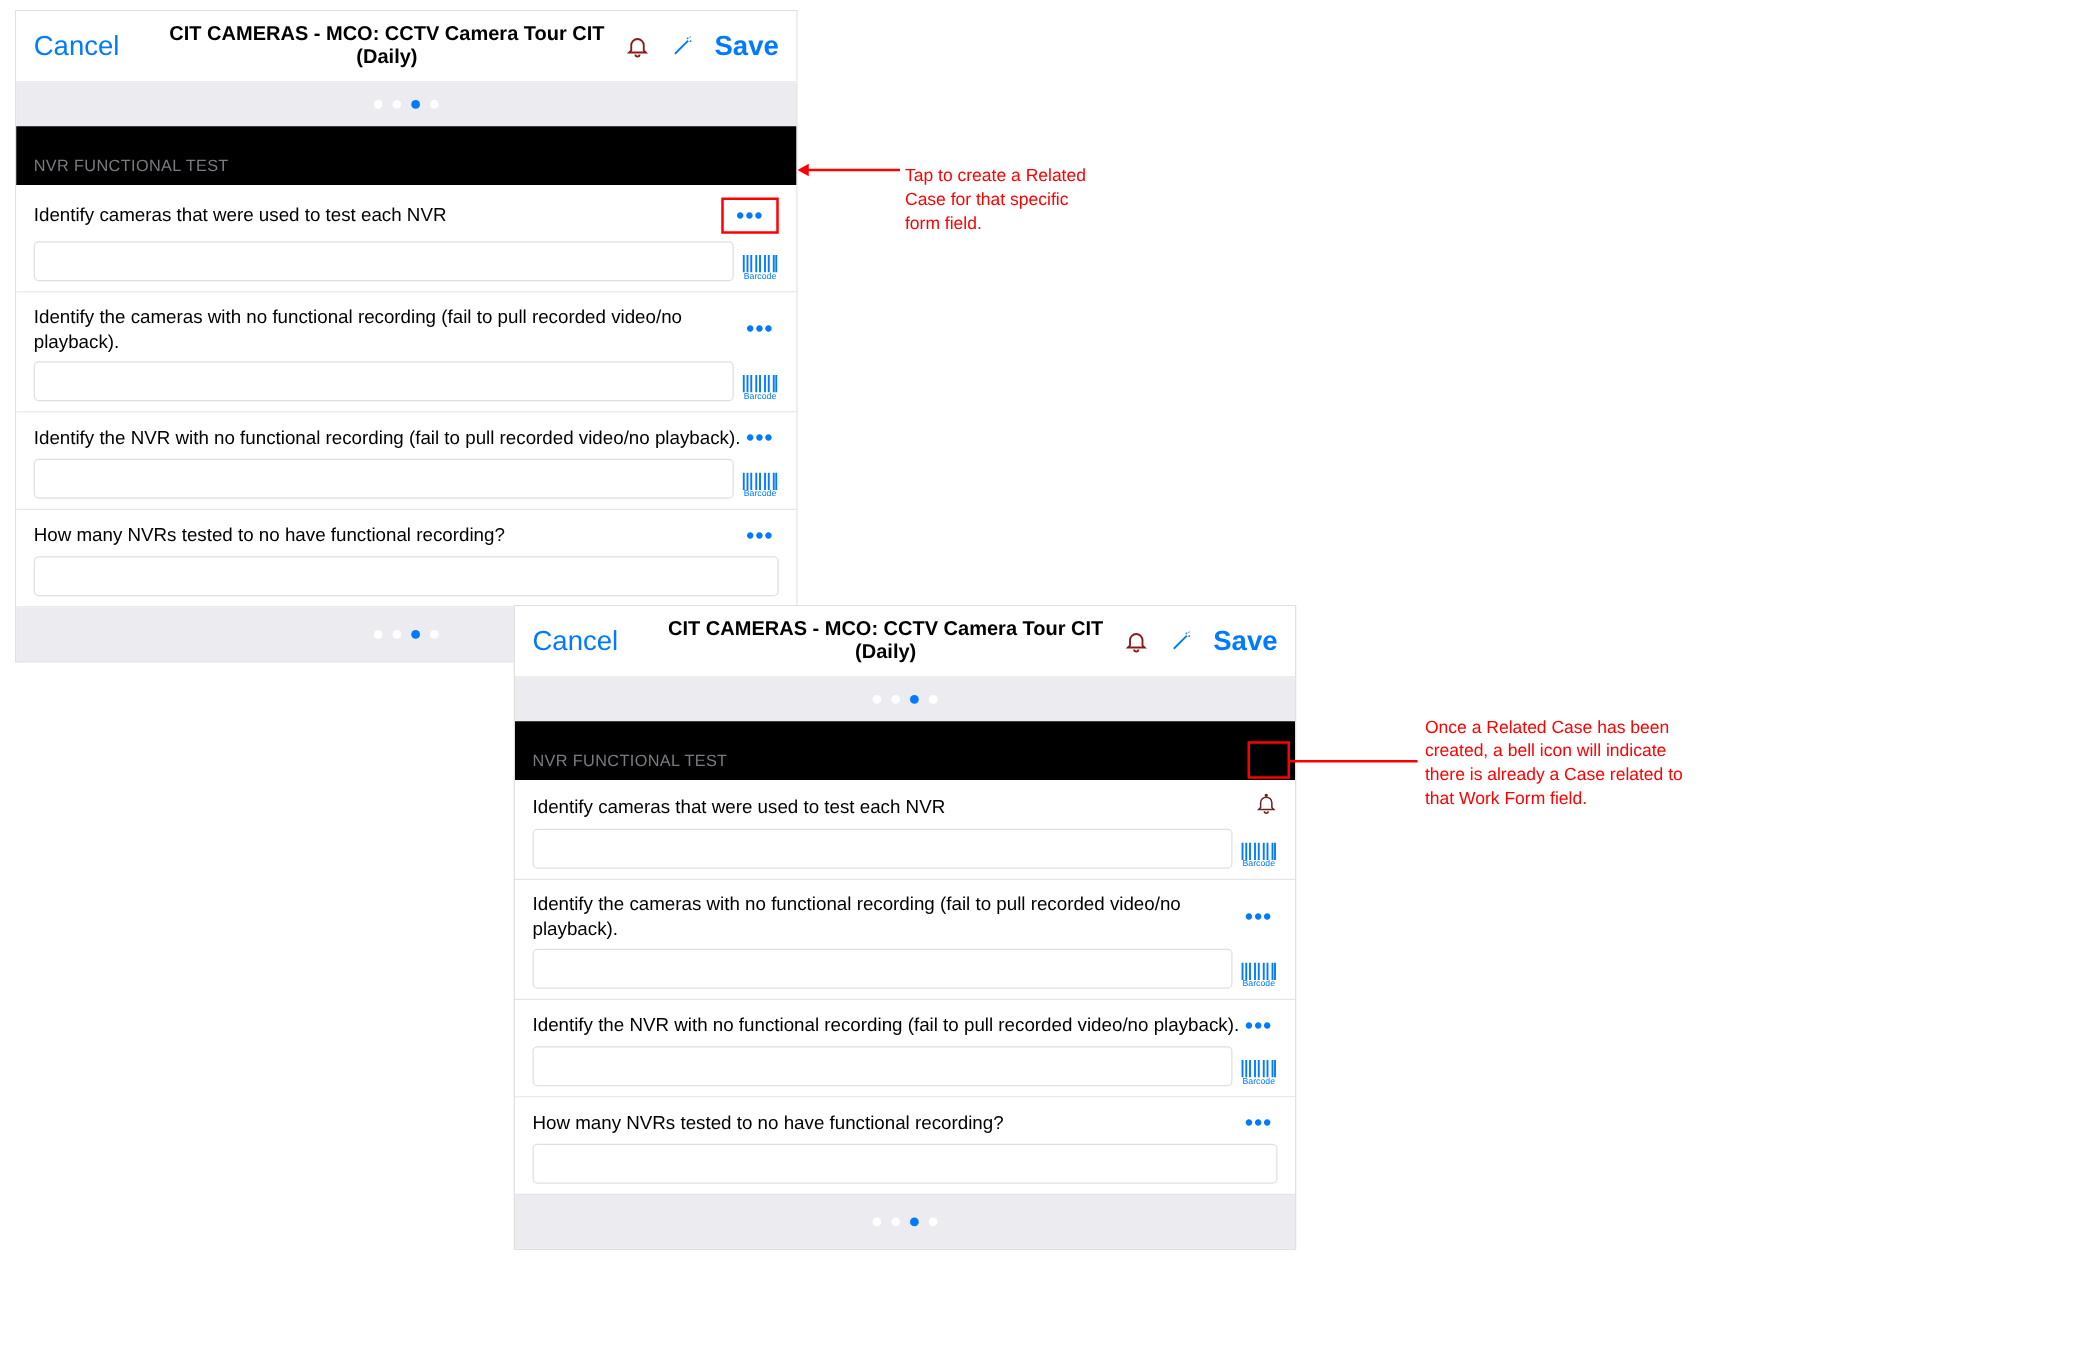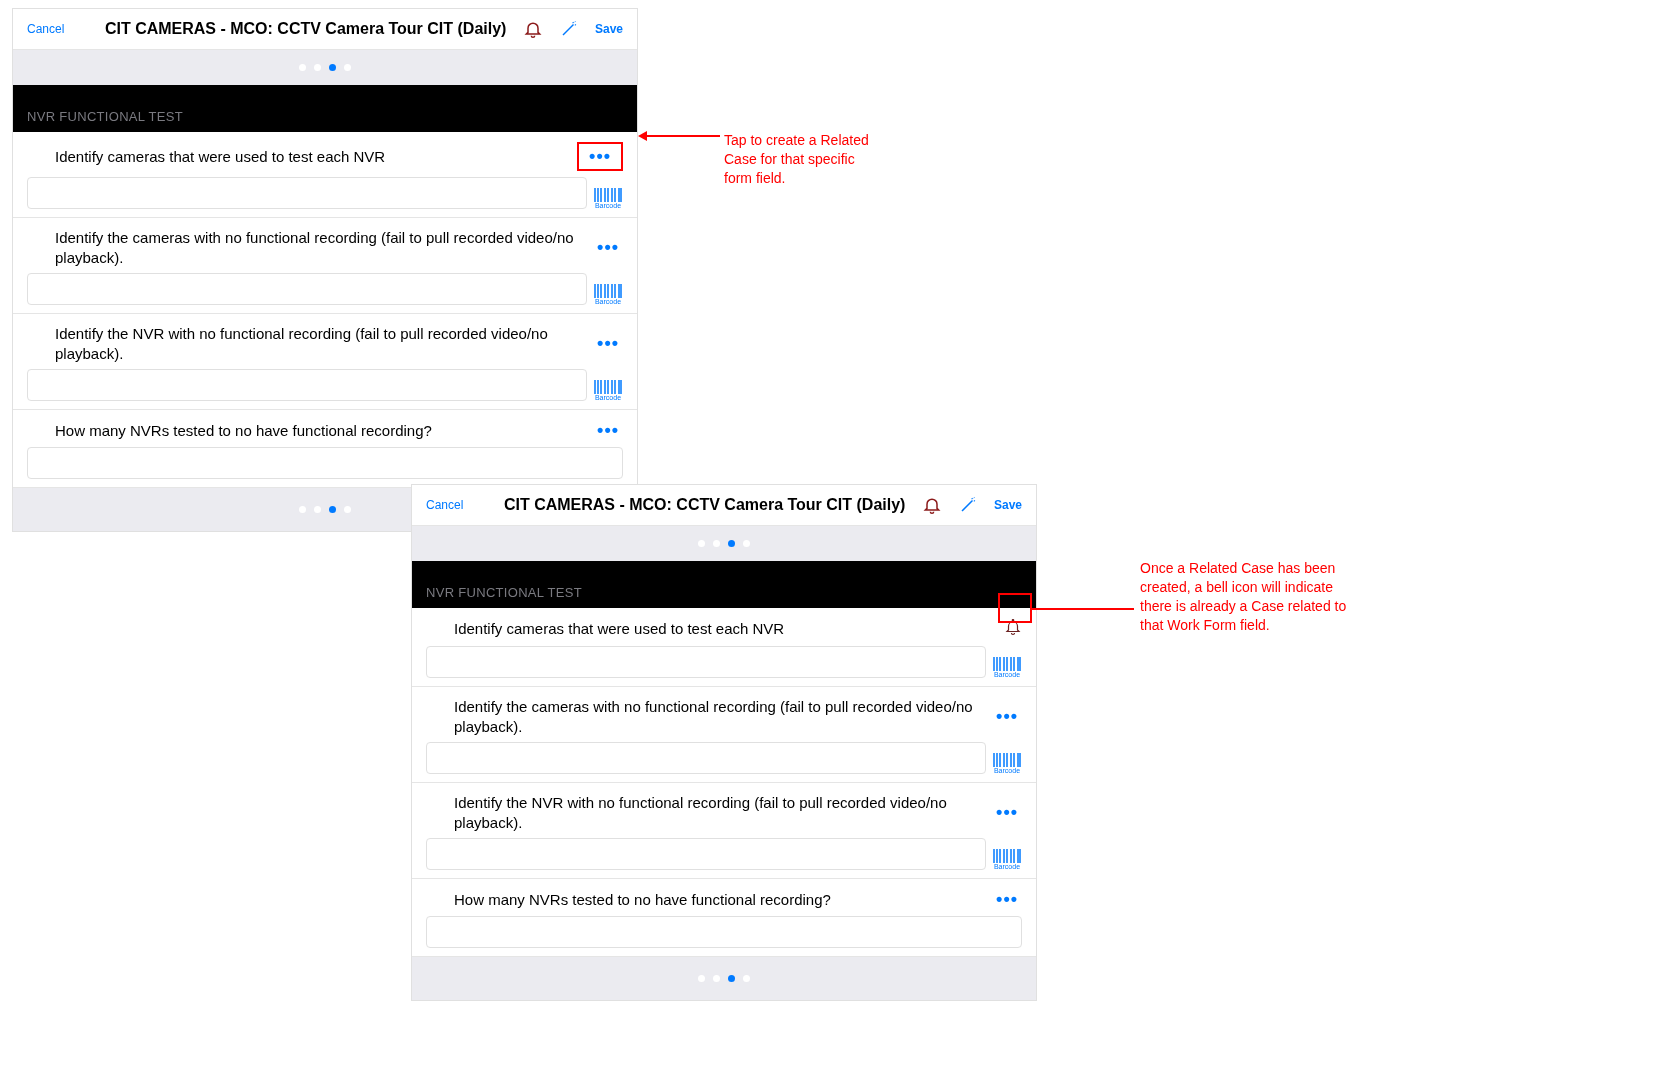--- a/index.html
+++ b/index.html
@@ -27,21 +27,21 @@
       background: #fff;
       border-bottom: 1px solid #e5e5e5;
     }
     .header-left, .header-right {
       display: flex;
       align-items: center;
       gap: 16px;
     }
     .btn-link {
       color: #007aff;
-      font-size: 12px;
+      font-size: 22px;
       cursor: pointer;
       background: none;
       border: none;
     }
     .title {
       font-weight: 600;
       font-size: 16px;
       color: #000;
       text-align: center;
       flex: 1;
@@ -86,21 +86,20 @@
       display: flex;
       align-items: center;
       justify-content: space-between;
       padding: 10px 14px 6px 14px;
     }
     .field-label {
       font-size: 15px;
       color: #000;
       flex: 1;
       line-height: 1.3;
-      margin-left: 28px;
     }
     .more-dots {
       color: #007aff;
       font-size: 18px;
       letter-spacing: 1px;
       cursor: pointer;
       font-weight: bold;
       padding: 0 4px;
     }
     .input-area {
@@ -441,13 +440,13 @@
     <div class="dot"></div>
     <div class="dot"></div>
     <div class="dot active"></div>
     <div class="dot"></div>
   </div>
 </div>
 
 <div class="red-box" style="left:998px; top:593px; width:34px; height:30px;"></div>
 
 <div class="arrow-line" style="left:1032px; top:608px; width:102px;"></div>
-<div class="callout" style="left:1140px; top:559px; width:220px;">Once a Related Case has been created, a bell icon will indicate there is already a Case related to that Work Form field.</div>
+<div class="callout" style="left:1140px; top:572px; width:220px;">Once a Related Case has been created, a bell icon will indicate there is already a Case related to that Work Form field.</div>
 
 </body></html>

